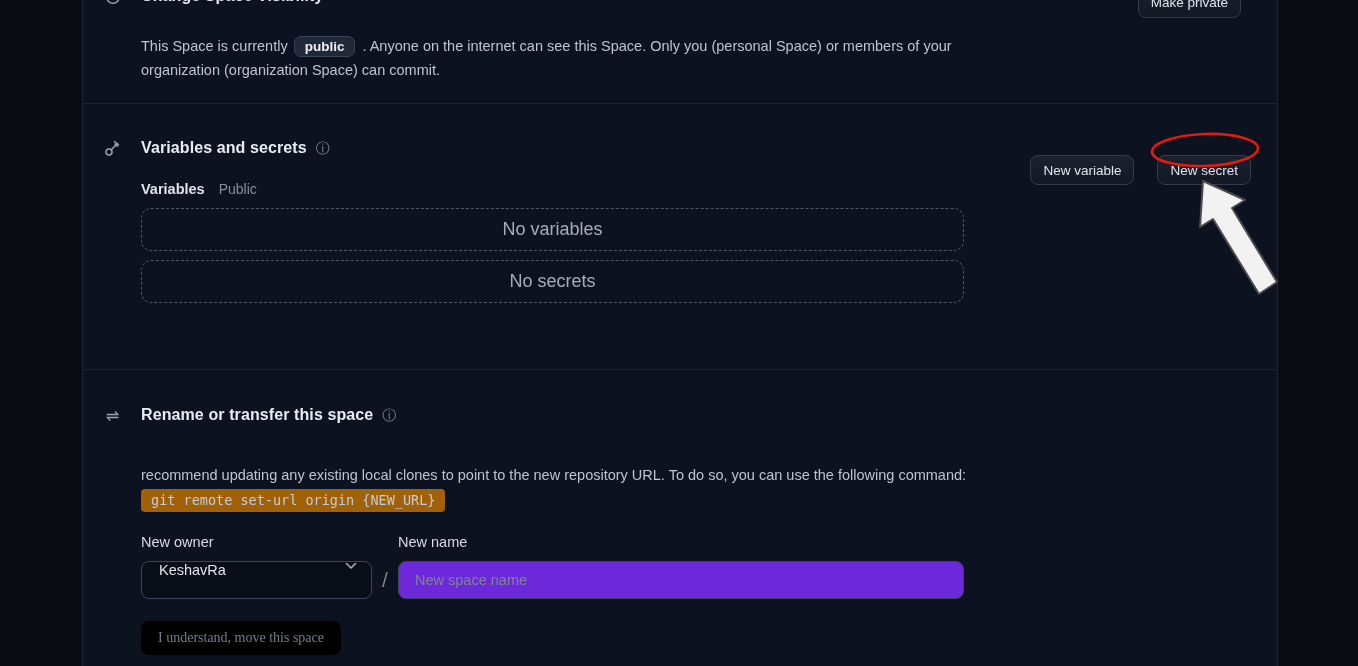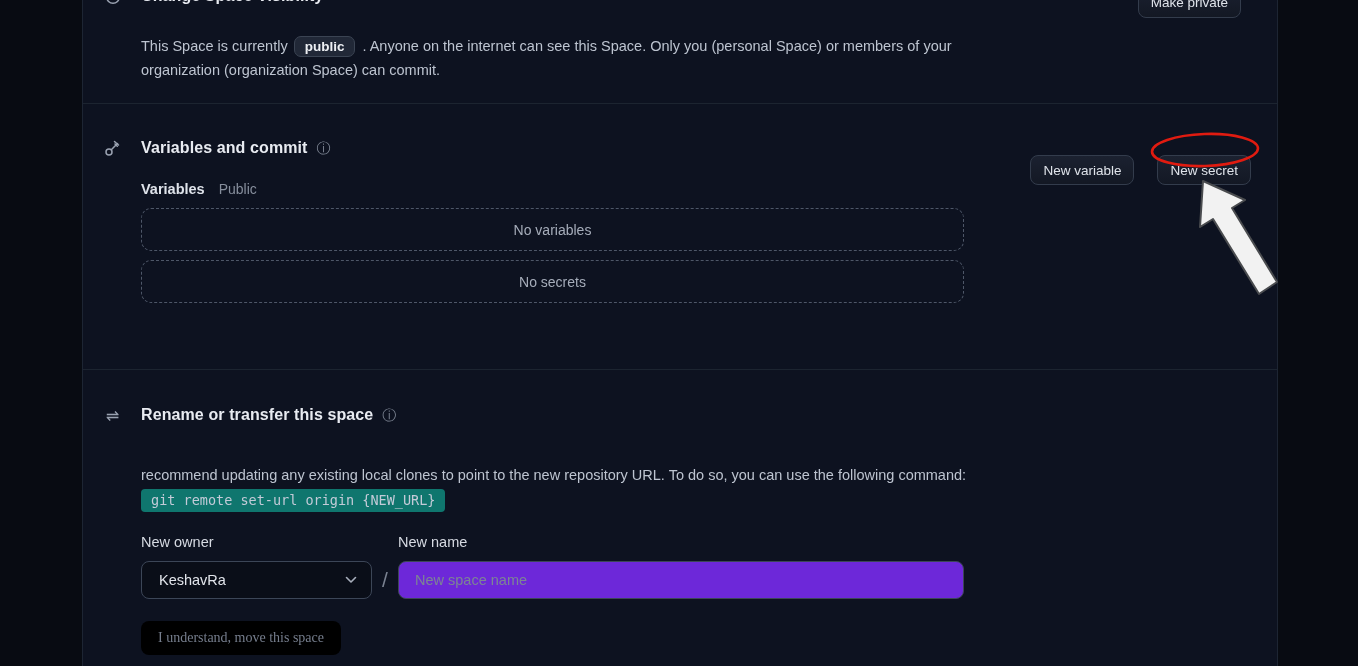--- a/index.html
+++ b/index.html
@@ -49,39 +49,39 @@
   .sec-variables { height:266px; padding-top:32px; }
   .sec2-buttons { position:absolute; top:51px; right:26px; display:flex; gap:23px; }
   .meta-row { display:flex; align-items:baseline; gap:14px; height:18px; }
   .meta-row.first { margin-top:21px; }
   .meta-row.second { margin-top:19px; }
   .meta-label { font-size:14.5px; font-weight:700; color:#dfe3ea; }
   .meta-sub { font-size:14px; color:#868e9c; }
   .empty-box {
     margin-top:9px; width:823px; height:43px; border:1.5px dashed #4e5768; border-radius:10px;
     display:flex; align-items:center; justify-content:center;
-    color:#a6adba; font-size:14px;
+    color:#a6adba; font-size:18px;
   }
 
   
   .sec-rename { padding-top:33px; }
   .rename-desc { margin-top:12px; font-size:14.5px; line-height:24px; color:#bdc4d0; width:840px; }
   .code {
-    display:table; margin-top:2px; background:#0f766e; border-radius:4px;
+    display:table; margin-top:2px; background:#a16207; border-radius:4px;
     font-family:"DejaVu Sans Mono", monospace; font-size:13.5px; color:#c3cbd8;
     padding:2px 10px; line-height:19px;
   }
   .form-labels { display:flex; margin-top:22px; height:18px; }
   .form-labels .lbl { font-size:14.5px; color:#d6dae2; }
   .lbl-owner { width:231px; }
   .lbl-spacer { width:26px; }
   .form-row { display:flex; align-items:center; margin-top:9px; width:823px; }
   .select-box {
     width:231px; height:38px; border:1px solid #3c4657; border-radius:8px; background:#0a0e18;
-    display:flex; align-items:center; justify-content:space-between; padding:0 14px 0 17px;
+    display:flex; align-items:flex-start; justify-content:space-between; padding:0 14px 0 17px;
     color:#e2e5eb; font-size:14.5px; cursor:pointer;
   }
   .slash { width:26px; text-align:center; font-size:21px; color:#7a8291; font-weight:400; }
   .text-input {
     flex:1; height:38px; border:1px solid #3c4657; border-radius:8px; background:#6d28d9;
     color:#e2e5eb; font-size:14.5px; padding:4px 16px; outline:none;
     font-family:"Liberation Sans", sans-serif;
   }
   .text-input::placeholder { color:#7d8594; }
   .move-btn {
@@ -117,21 +117,21 @@
   <div class="section sec-variables">
     <div class="title-row">
       <span class="sec-icon">
         <svg width="17" height="17" viewBox="0 0 17 17" fill="none" stroke="#9aa2b1" stroke-width="1.5" stroke-linecap="round">
           <circle cx="5" cy="12" r="3"></circle>
             <path d="M7.3 9.7 L13.5 3.5"></path>
             <path d="M11 4 L13.3 6.3"></path>
             <path d="M10.5 1.5 L14.5 5"></path>
         </svg>
       </span>
-      <span class="sec-title">Variables and commit</span>
+      <span class="sec-title">Variables and secrets</span>
       <span class="info-icon">ⓘ</span>
     </div>
     <div class="sec2-buttons">
       <button class="btn">New variable</button>
       <button class="btn">New secret</button>
     </div>
     <div class="meta-row first">
       <span class="meta-label">Variables</span>
       <span class="meta-sub">Public</span>
     </div>

